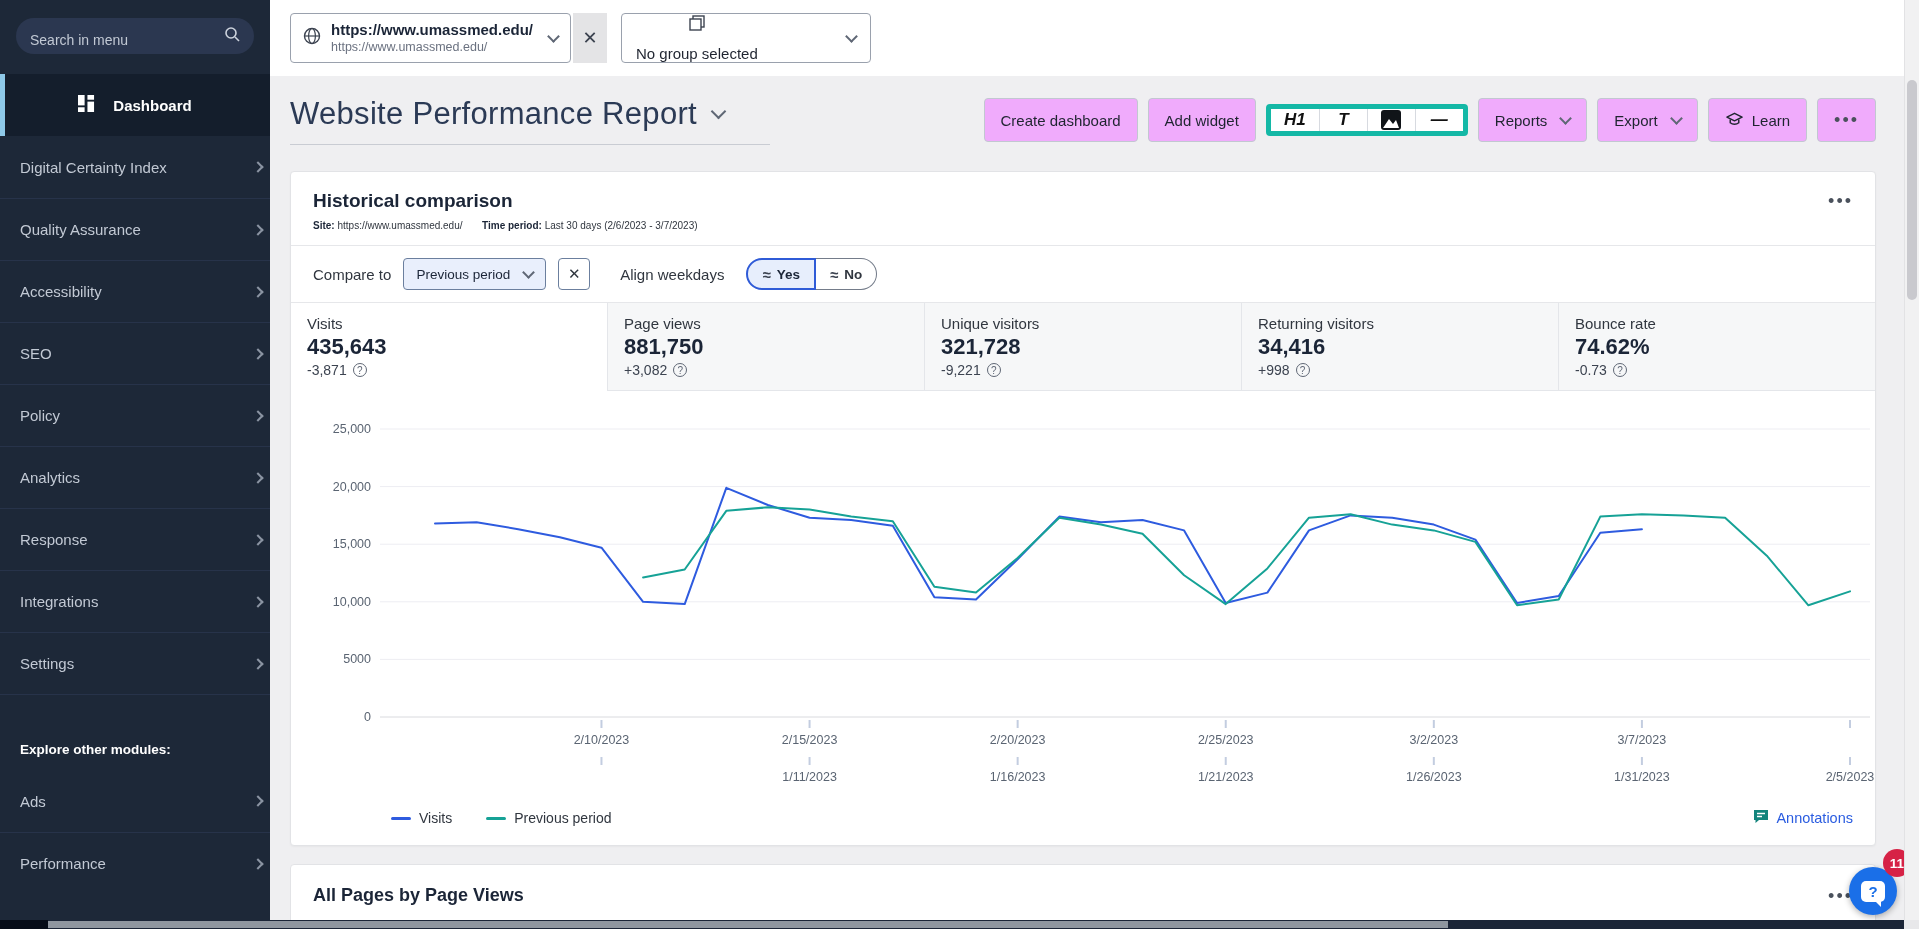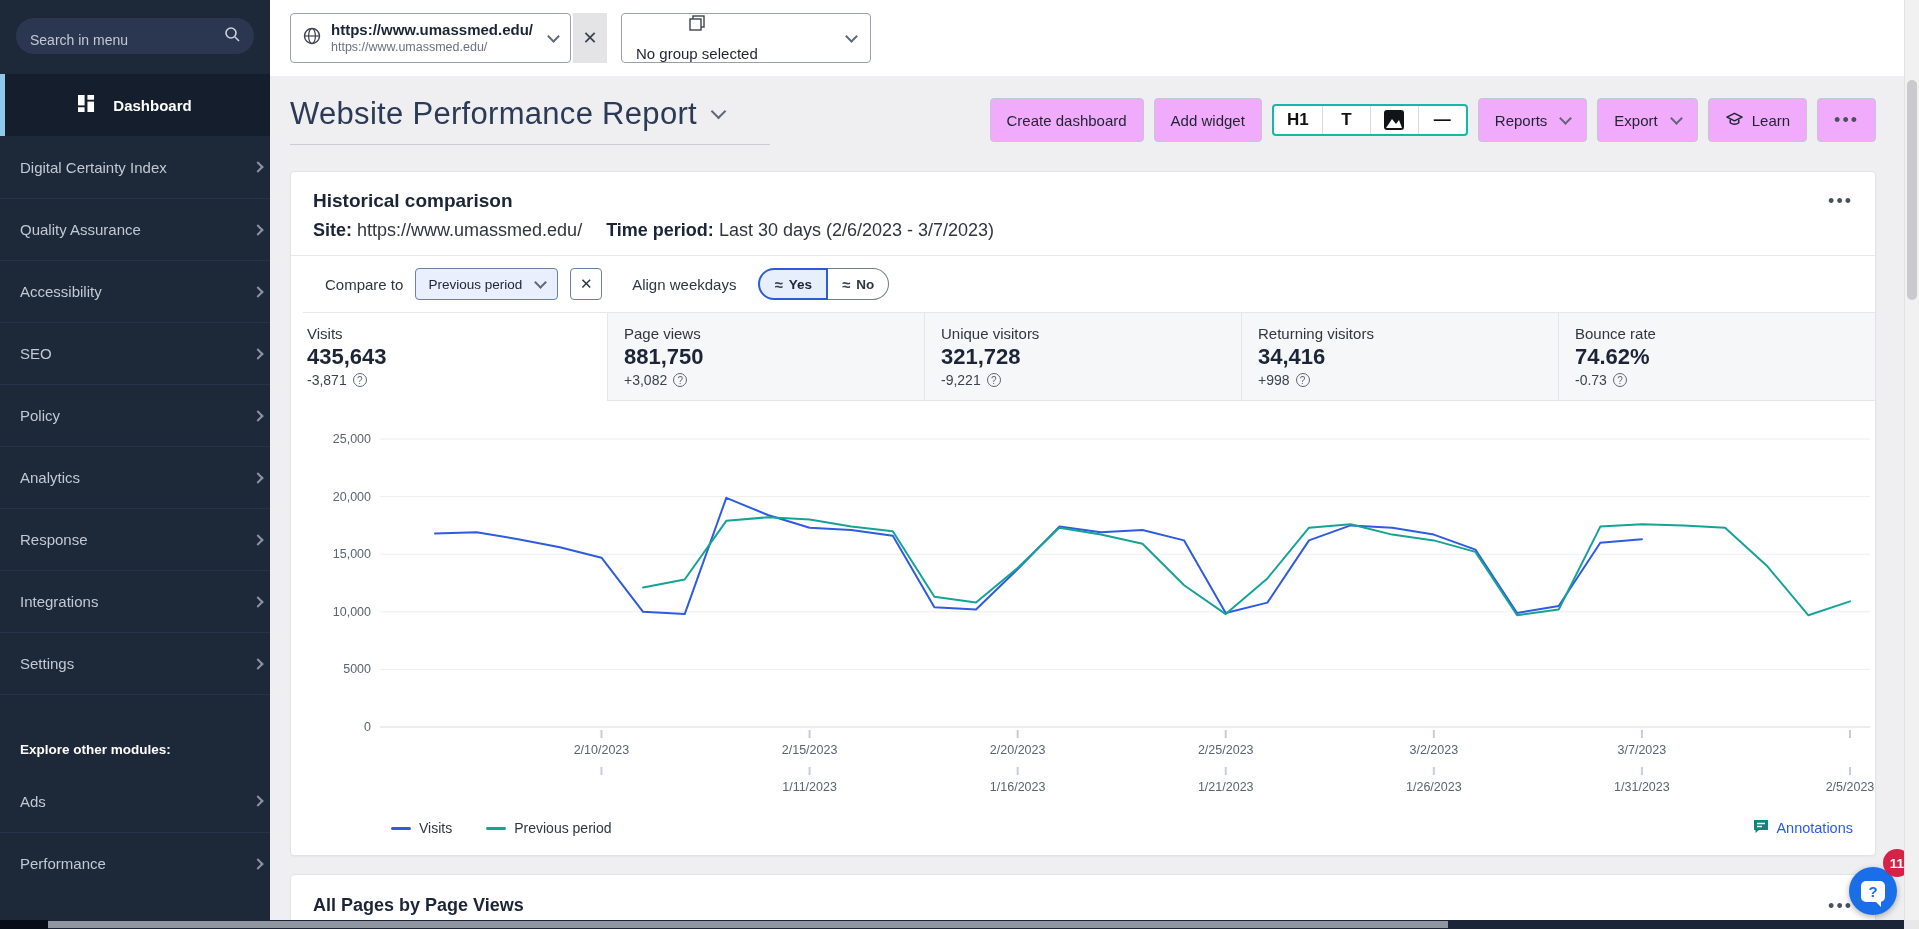--- a/index.html
+++ b/index.html
@@ -34,34 +34,34 @@
   .group-select .lbl { font-size:15px; color:#1f2430; }
 
   
   #main { position:absolute; left:270px; top:76px; right:15px; bottom:9px; background:#efeff1; overflow:hidden; padding:0 28px 0 20px; }
   .title-row { display:flex; align-items:flex-start; justify-content:space-between; margin-top:16px; }
   .page-title-wrap { display:flex; align-items:center; gap:16px; border-bottom:1px solid #c9ccd3; padding:4px 46px 12px 0; cursor:pointer; }
   .page-title { font-size:31px; color:#2b3a55; letter-spacing:0.3px; }
   .title-chev { width:11px; height:11px; border-right:2.5px solid #5f6775; border-bottom:2.5px solid #5f6775; transform:rotate(45deg); margin-top:-6px; }
   .toolbar { display:flex; align-items:center; gap:10px; margin-top:6px; }
   .tbtn { background:#f0abfc; border:1px solid #c2c7d1; border-radius:4px; height:44px; padding:0 16px; font-size:15px; color:#1f2430; display:flex; align-items:center; gap:8px; cursor:pointer; font-family:"Liberation Sans",sans-serif; }
-  .tgroup { display:flex; border:2px solid #14b8a6; border-radius:4px; background:#fff; overflow:hidden; height:32px; }
+  .tgroup { display:flex; border:5px solid #14b8a6; border-radius:4px; background:#fff; overflow:hidden; height:32px;font-style:italic; }
   .tgroup .cell { width:48px; display:flex; align-items:center; justify-content:center; border-left:1px solid #d7dae0; cursor:pointer; font-weight:bold; font-size:17px; color:#111; }
   .tgroup .cell:first-child { border-left:none; }
 
   
   .card { background:#fff; border:1px solid #e2e3e6; border-radius:4px; margin-top:26px; position:relative; box-shadow:0 1px 2px rgba(0,0,0,0.04); }
   .card-head { display:flex; justify-content:space-between; align-items:center; padding:18px 22px 6px 22px; }
   .card-title { font-size:19px; font-weight:bold; color:#1b2537; }
   .dots { color:#4a515c; font-size:18px; letter-spacing:2px; cursor:pointer; line-height:10px; }
-  .meta-line { padding:2px 34px 14px 22px; font-size:18px; color:#30363f; border-bottom:1px solid #e6e7ea; }
+  .meta-line { padding:2px 34px 14px 22px; font-size:10px; color:#30363f; border-bottom:1px solid #e6e7ea; }
   .meta-line b { color:#1b2537; }
   .meta-line .sep { display:inline-block; width:14px; }
 
-  .controls { display:flex; align-items:center; gap:12px; padding:12px 22px; border-bottom:1px solid #e6e7ea;margin-left:12px; }
+  .controls { display:flex; align-items:center; gap:12px; padding:12px 22px; border-bottom:1px solid #e6e7ea; }
   .ctl-label { font-size:15px; color:#30363f; }
   .compare-pill { display:flex; align-items:center; gap:8px; background:#e9effc; border:1px solid #6b7f9e; border-radius:4px; height:32px; padding:0 12px; font-size:13.5px; color:#1b2537; cursor:pointer; }
   .sq-btn { width:32px; height:32px; border:1px solid #6b7f9e; border-radius:4px; background:#fff; display:flex; align-items:center; justify-content:center; font-size:15px; color:#30363f; cursor:pointer; }
   .align-toggle { display:flex; margin-left:10px; }
   .tg { height:32px; display:flex; align-items:center; gap:6px; padding:0 14px; font-size:13.5px; font-weight:bold; color:#1b2537; cursor:pointer; }
   .tg.yes { background:#e7eefc; border:2px solid #2f5bd7; border-radius:16px 0 0 16px; }
   .tg.no { background:#fff; border:1px solid #747c8a; border-left:none; border-radius:0 16px 16px 0; color:#30363f; }
   .wave { font-size:15px; font-weight:bold; color:#3c4350; font-style:italic; line-height:1; }
 
   .stats-row { display:flex; }

